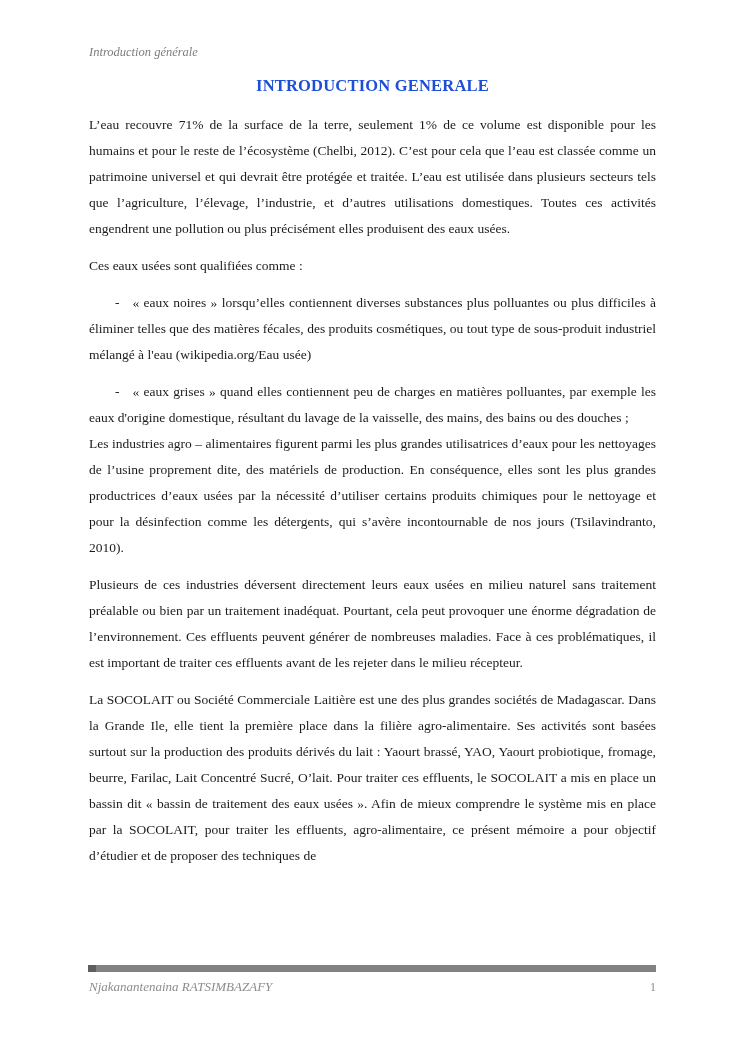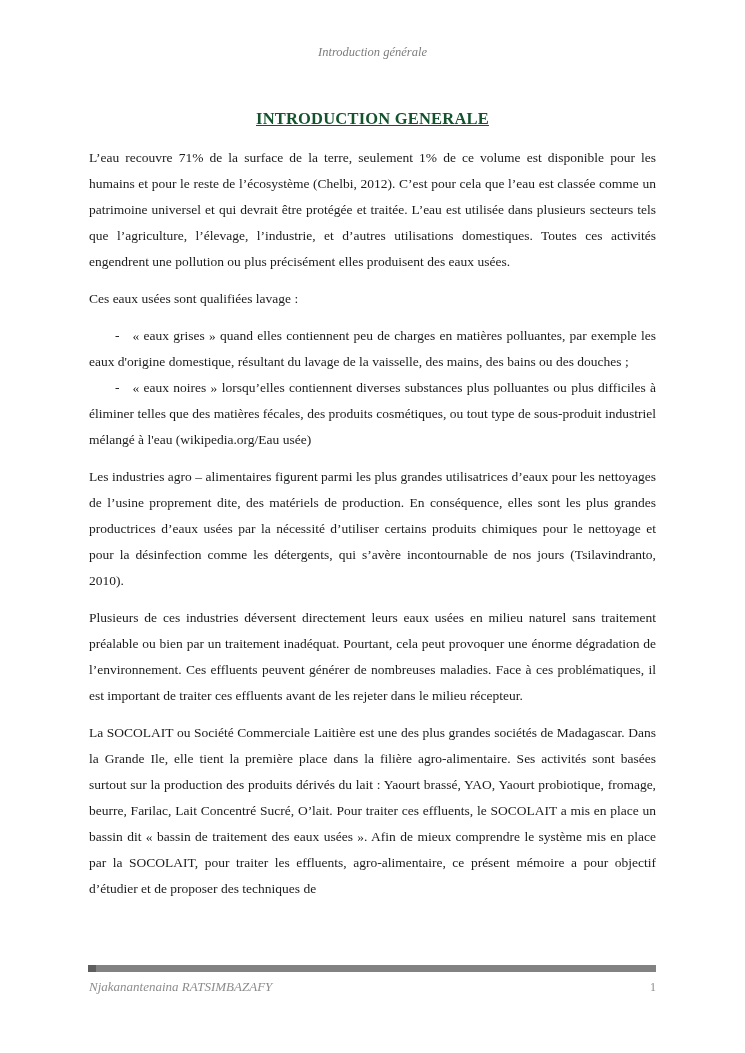--- a/index.html
+++ b/index.html
@@ -16,35 +16,34 @@
     font-family: "Liberation Serif", serif;
   }
   .content {
     position: absolute;
     left: 89px;
     top: 0;
     width: 567px;
   }
   .running-header {
     margin-top: 45px;
-    text-align: center;
+    text-align: left;
     font-style: italic;
     font-size: 12.5px;
     line-height: 15px;
     color: #7d7d7d;
   }
   .doc-title {
-    margin: 49px 0 0 0;
+    margin: 16px 0 0 0;
     text-align: center;
     font-size: 16.5px;
     line-height: 20px;
     font-weight: bold;
-    color: #14532d;
+    color: #1d4ed8;
     letter-spacing: 0.2px;
-    text-decoration: underline;
   }
   .body-text {
     margin-top: 16px;
   }
   .para {
     margin: 0 0 11px 0;
     font-size: 13.5px;
     line-height: 26px;
     text-align: justify;
     color: #1b1b1b;
@@ -108,25 +107,25 @@
   <div class="content">
 
     <div class="running-header">Introduction générale</div>
 
     <h1 class="doc-title">INTRODUCTION GENERALE</h1>
 
     <div class="body-text">
 
       <p class="para">L’eau recouvre 71% de la surface de la terre, seulement 1% de ce volume est disponible pour les humains et pour le reste de l’écosystème (Chelbi, 2012). C’est pour cela que l’eau est classée comme un patrimoine universel et qui devrait être protégée et traitée. L’eau est utilisée dans plusieurs secteurs tels que l’agriculture, l’élevage, l’industrie, et d’autres utilisations domestiques. Toutes ces activités engendrent une pollution ou plus précisément elles produisent des eaux usées.</p>
 
-      <p class="para">Ces eaux usées sont qualifiées lavage :</p>
+      <p class="para">Ces eaux usées sont qualifiées comme :</p>
+
+      <p class="para list-item list-end"><span class="list-marker">-</span><span class="marker-gap"></span><span>« eaux noires » lorsqu’elles contiennent diverses substances plus polluantes ou plus difficiles à éliminer telles que des matières fécales, des produits cosmétiques, ou tout type de sous-produit industriel mélangé à l'eau (wikipedia.org/Eau usée)</span></p>
 
       <p class="para list-item"><span class="list-marker">-</span><span class="marker-gap"></span><span>« eaux grises » quand elles contiennent peu de charges en matières polluantes, par exemple les eaux d'origine domestique, résultant du lavage de la vaisselle, des mains, des bains ou des douches ;</span></p>
-
-      <p class="para list-item list-end"><span class="list-marker">-</span><span class="marker-gap"></span><span>« eaux noires » lorsqu’elles contiennent diverses substances plus polluantes ou plus difficiles à éliminer telles que des matières fécales, des produits cosmétiques, ou tout type de sous-produit industriel mélangé à l'eau (wikipedia.org/Eau usée)</span></p>
 
       <p class="para">Les industries agro – alimentaires  figurent parmi les plus grandes utilisatrices d’eaux pour les nettoyages de l’usine proprement dite, des matériels de production.  En conséquence, elles sont les plus grandes productrices d’eaux usées par la nécessité d’utiliser certains produits chimiques pour le nettoyage et pour la désinfection comme les détergents, qui s’avère incontournable de nos jours (Tsilavindranto, 2010).</p>
 
       <p class="para">Plusieurs de ces industries déversent directement leurs eaux usées en milieu naturel sans traitement préalable ou bien par un traitement inadéquat. Pourtant, cela peut provoquer une énorme dégradation de l’environnement. Ces effluents peuvent générer de nombreuses maladies. Face à ces problématiques, il est important de traiter ces effluents avant de les rejeter dans le milieu récepteur.</p>
 
       <p class="para last">La SOCOLAIT ou Société Commerciale Laitière est une des plus grandes sociétés de Madagascar. Dans la Grande Ile, elle tient la première place dans la filière agro-alimentaire. Ses activités sont basées surtout sur la production des produits dérivés du lait : Yaourt brassé, YAO, Yaourt probiotique, fromage, beurre, Farilac, Lait Concentré Sucré, O’lait. Pour  traiter ces effluents, le SOCOLAIT a mis en place un bassin dit « bassin de traitement des eaux usées ». Afin de mieux comprendre le système mis en place par la SOCOLAIT, pour traiter les effluents, agro-alimentaire, ce présent mémoire a pour objectif d’étudier et de proposer des techniques de</p>
 
     </div>
   </div>
 

